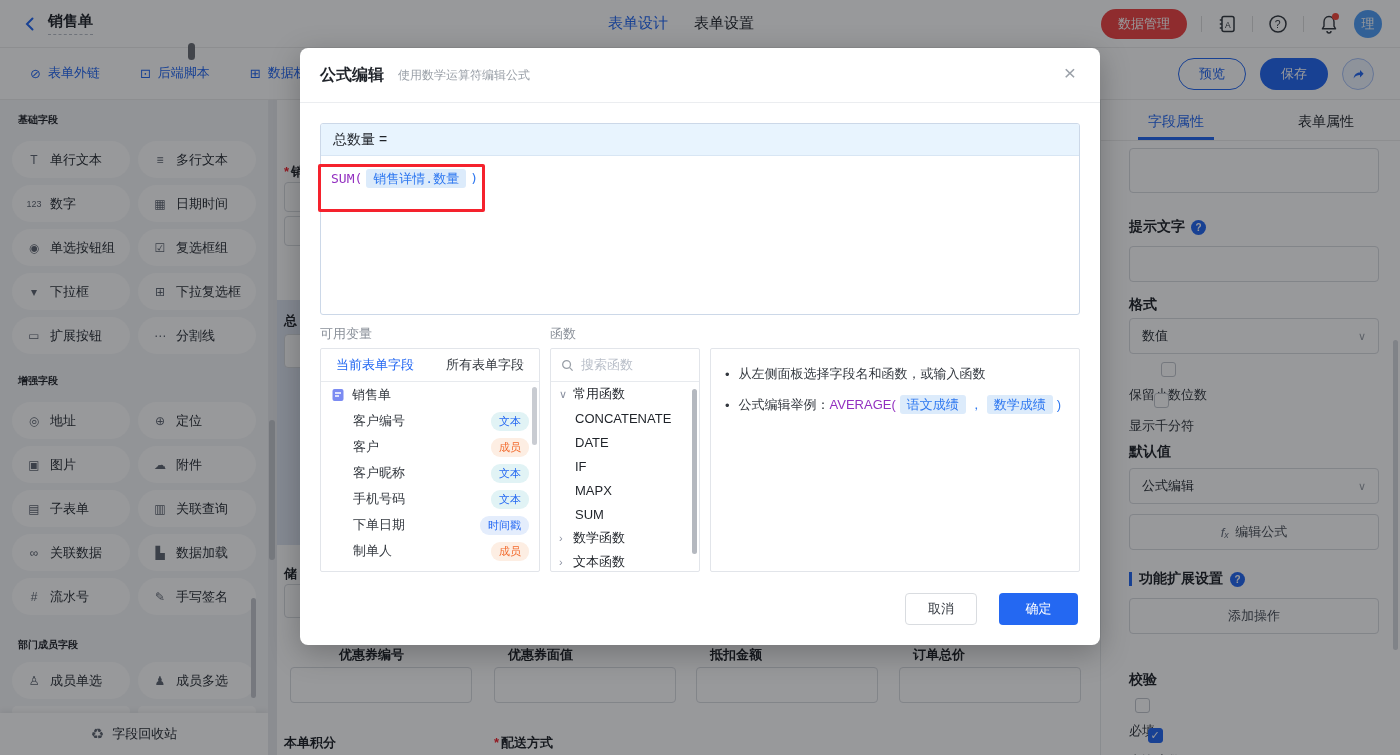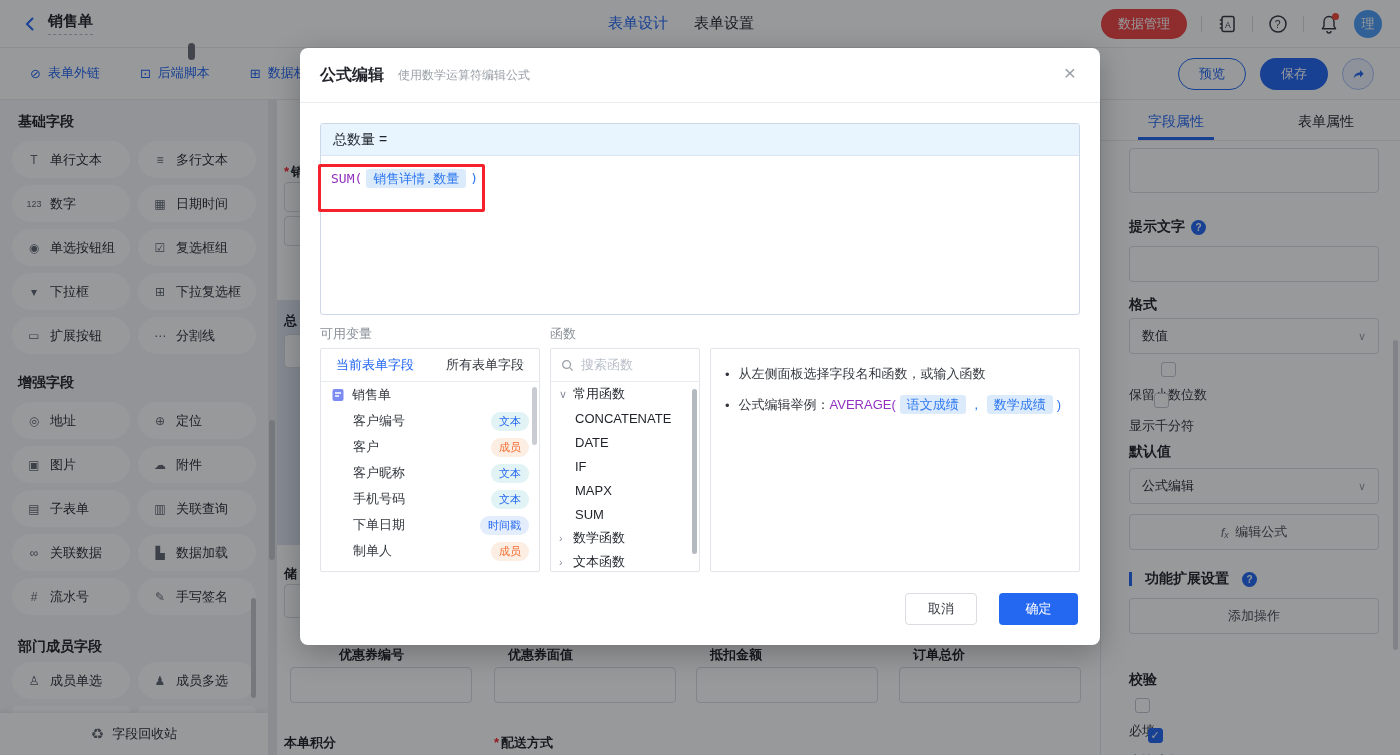--- a/index.html
+++ b/index.html
@@ -28,21 +28,21 @@
   .tool-items { left:30px; top:16px; display:flex; gap:40px; }
   .tool-item { display:flex; align-items:center; gap:7px; color:#2468f2; font-size:13px; }
   .tool-glyph { font-size:13px; }
   .tool-right { right:26px; top:10px; display:flex; align-items:center; gap:14px; }
   .preview-btn { border:1px solid #2468f2; color:#2468f2; background:#fff; font-size:13px; border-radius:16px; padding:6px 20px; }
   .save-btn { border:none; color:#fff; background:#2468f2; font-size:13px; border-radius:16px; padding:7px 21px; }
   .share-btn { width:32px; height:32px; border-radius:50%; border:1px solid #aac3f7; background:#eef4ff; display:flex; align-items:center; justify-content:center; }
 
   
   .sidebar { left:0; top:100px; width:268px; height:655px; background:#f5f6f8; }
-  .sec-title { font-size:14px; font-weight:bold; color:#1f2329; }
+  .sec-title { font-size:10px; font-weight:bold; color:#1f2329; }
   .pill { position:absolute; width:118px; height:37px; background:#ffffff; border-radius:19px; display:flex; align-items:center; padding-left:13px; gap:7px; }
   .pill-icon { width:18px; font-size:12px; color:#5f6672; text-align:center; flex:none; }
   .pill-label { font-size:13px; color:#2a2f36; white-space:nowrap; }
   .recycle-bar { left:0; top:613px; width:268px; height:42px; background:#ffffff; box-shadow:0 -2px 6px rgba(0,0,0,0.07); display:flex; align-items:center; justify-content:center; gap:8px; font-size:13px; color:#2a2f36; }
   .side-scroll { left:251px; top:498px; width:5px; height:100px; background:#c4c7cd; border-radius:3px; }
   .odd-pill { left:188px; top:-5px; width:7px; height:17px; background:#6b6f76; border-radius:4px; }
 
   
   .canvas { left:268px; top:100px; width:832px; height:655px; background:#ffffff; }
   .gutter { left:0; top:0; width:9px; height:655px; background:#e8eaee; }
@@ -60,21 +60,21 @@
   .prop-tab.active::after { content:""; position:absolute; left:50%; transform:translateX(-50%); bottom:0; width:76px; height:3px; background:#2468f2; }
   .p-label { font-size:14px; font-weight:bold; color:#1f2329; display:flex; align-items:center; gap:6px; }
   .q-circle { width:15px; height:15px; border-radius:50%; background:#2468f2; color:#fff; font-size:10px; display:flex; align-items:center; justify-content:center; font-weight:bold; }
   .p-input { width:250px; border:1px solid #d9dce0; border-radius:4px; background:#fff; }
   .p-select { width:250px; height:36px; border:1px solid #d9dce0; border-radius:4px; background:#fff; display:flex; align-items:center; justify-content:space-between; padding:0 12px; font-size:13px; color:#2a2f36; }
   .chev { color:#9aa0a8; font-size:11px; }
   .p-btn { width:250px; height:36px; border:1px solid #d9dce0; border-radius:4px; background:#fff; font-size:13px; color:#4a5058; display:flex; align-items:center; justify-content:center; gap:6px; }
   .cb-row { display:flex; align-items:center; gap:9px; font-size:13px; color:#33383f;flex-direction:column; }
   .cb { width:15px; height:15px; border:1px solid #c3c7ce; border-radius:3px; background:#fff; flex:none; }
   .cb.checked { background:#2468f2; border-color:#2468f2; color:#fff; font-size:11px; display:flex; align-items:center; justify-content:center; }
-  .ext-head { display:flex; align-items:center; gap:13px; }
+  .ext-head { display:flex; align-items:center; gap:7px; }
   .blue-bar { width:3px; height:14px; background:#2468f2; }
   .props-scroll { left:292px; top:240px; width:5px; height:310px; background:#d6d9de; border-radius:3px; }
 
   
   .overlay { left:0; top:0; width:1400px; height:755px; background:rgba(10,12,16,0.42); z-index:40; }
   .modal { left:300px; top:48px; width:800px; height:597px; background:#ffffff; border-radius:8px; z-index:50; box-shadow:0 8px 30px rgba(0,0,0,0.25); }
   .m-header { left:0; top:0; width:800px; height:55px; border-bottom:1px solid #ebedf0; display:flex; align-items:center; padding:0 20px; gap:14px; }
   .m-title { font-size:16px; font-weight:bold; color:#1f2329; }
   .m-sub { font-size:12px; color:#9aa0a8; }
   .m-close { position:absolute; right:24px; top:14px; font-size:21px; color:#9aa0a8; line-height:1; cursor:pointer; }

